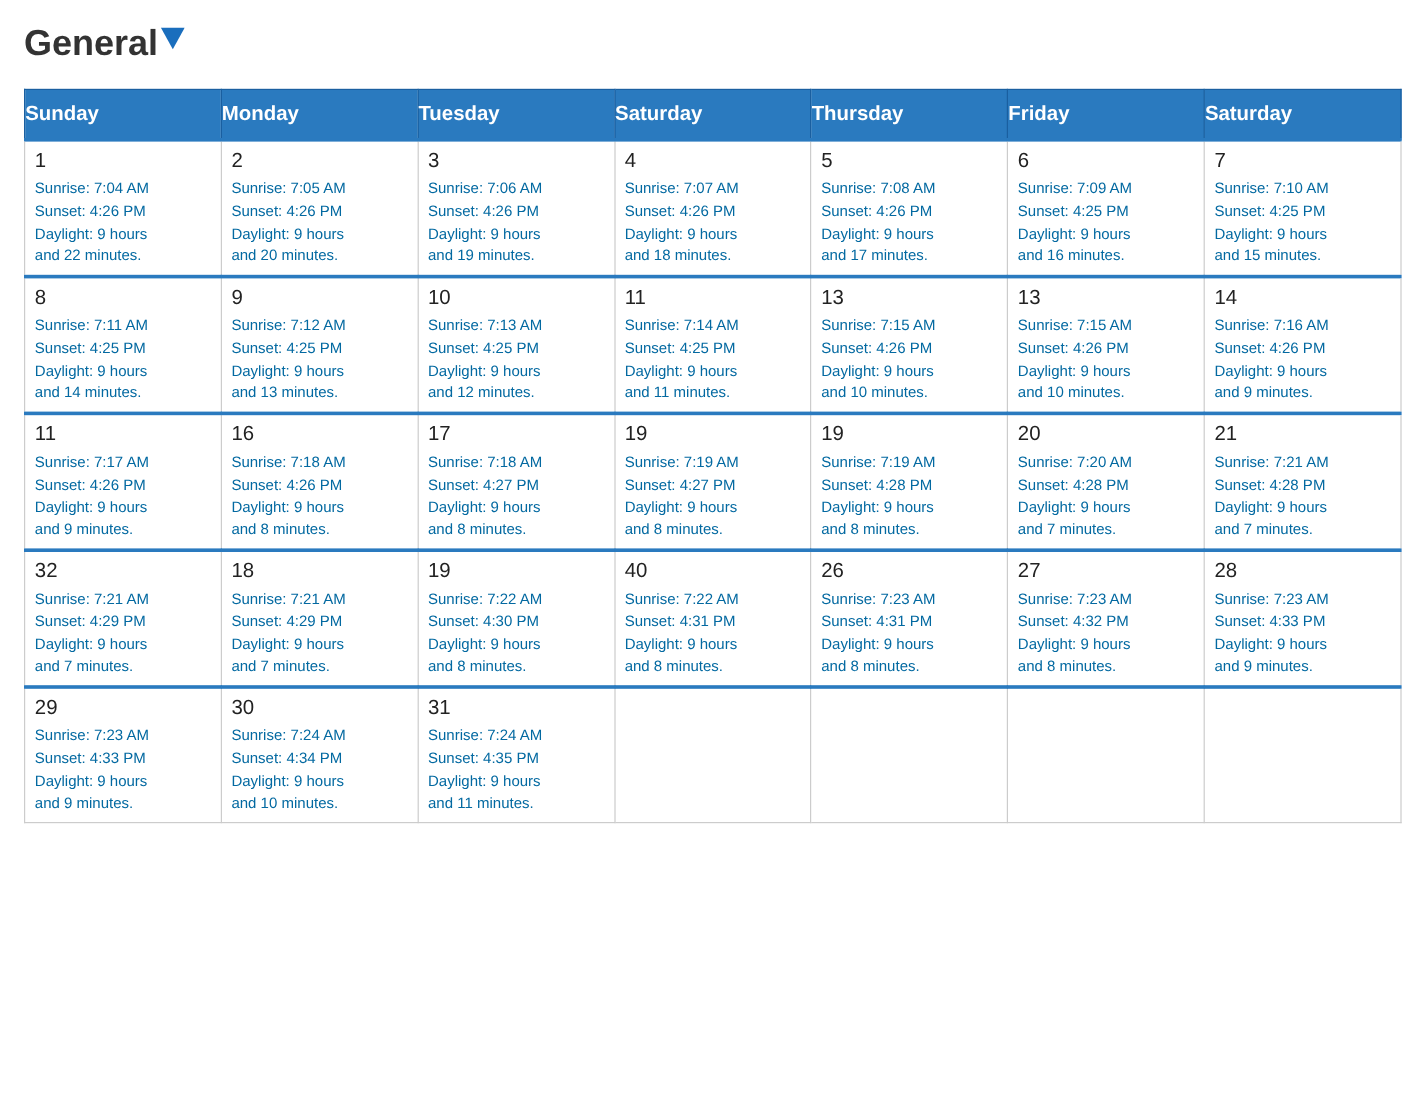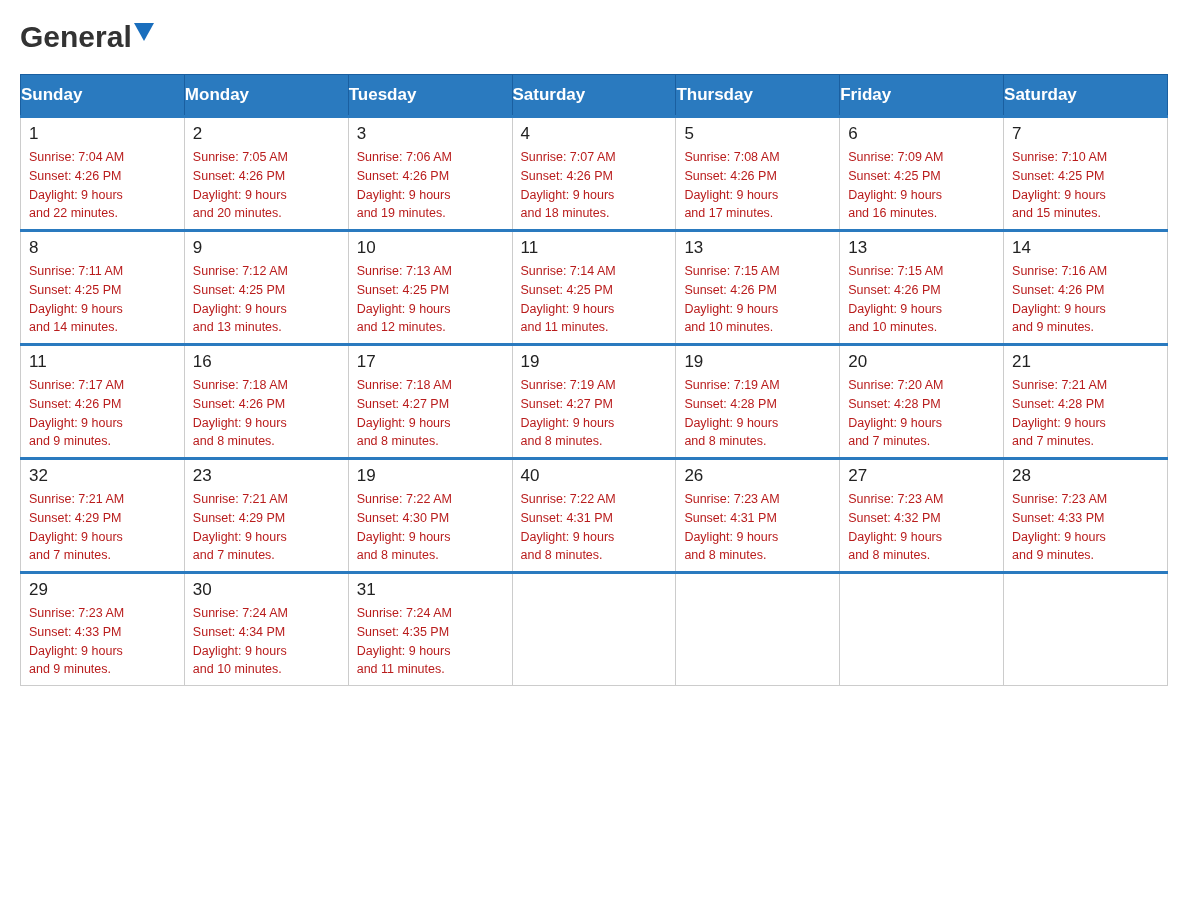--- a/index.html
+++ b/index.html
@@ -66,21 +66,21 @@
     }
     .day-number {
       font-size: 17px;
       font-weight: normal;
       color: #222;
       display: block;
       margin-bottom: 4px;
     }
     .day-info {
       font-size: 12.5px;
-      color: #b91c1c;
+      color: #0369a1;
       line-height: 1.5;
     }
     .empty-cell {
       background: #fff;
     }
   </style>
 </head>
 <body>
 
 <div class="header">
@@ -205,21 +205,21 @@
         <span class="day-number">21</span>
         <span class="day-info">Sunrise: 7:21 AM<br>Sunset: 4:28 PM<br>Daylight: 9 hours<br>and 7 minutes.</span>
       </td>
       </tr>
       <tr>
         <td>
         <span class="day-number">32</span>
         <span class="day-info">Sunrise: 7:21 AM<br>Sunset: 4:29 PM<br>Daylight: 9 hours<br>and 7 minutes.</span>
       </td>
         <td>
-        <span class="day-number">23</span>
+        <span class="day-number">18</span>
         <span class="day-info">Sunrise: 7:21 AM<br>Sunset: 4:29 PM<br>Daylight: 9 hours<br>and 7 minutes.</span>
       </td>
         <td>
         <span class="day-number">19</span>
         <span class="day-info">Sunrise: 7:22 AM<br>Sunset: 4:30 PM<br>Daylight: 9 hours<br>and 8 minutes.</span>
       </td>
         <td>
         <span class="day-number">40</span>
         <span class="day-info">Sunrise: 7:22 AM<br>Sunset: 4:31 PM<br>Daylight: 9 hours<br>and 8 minutes.</span>
       </td>

